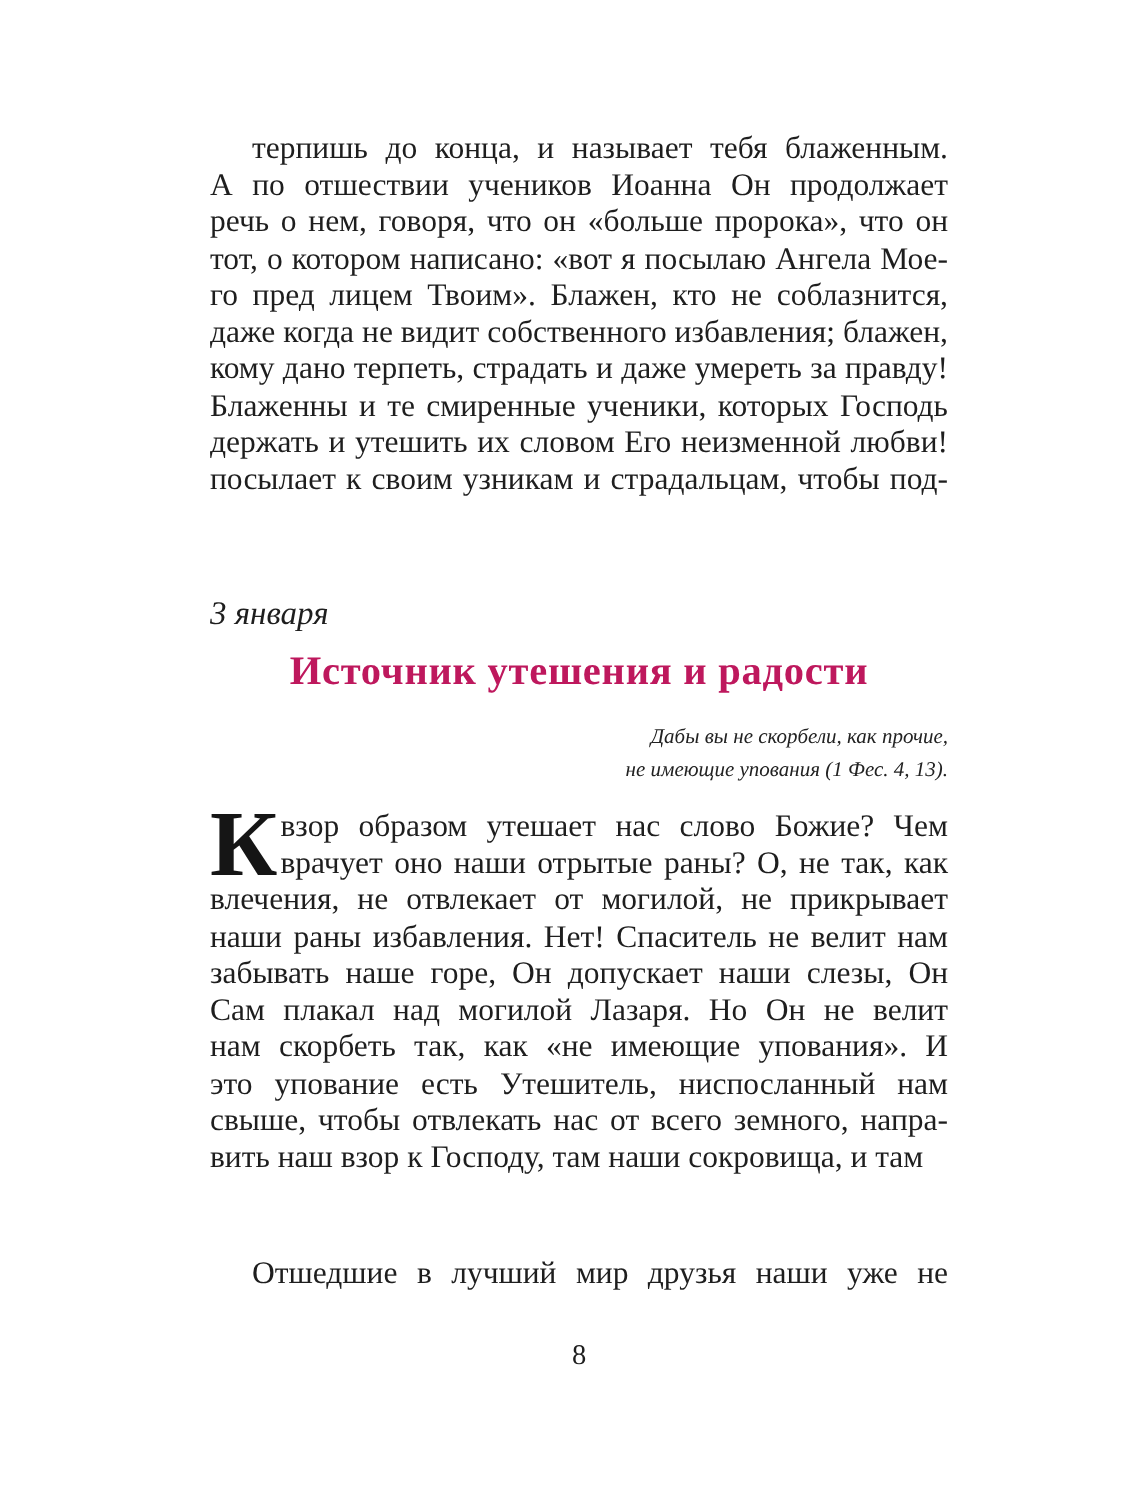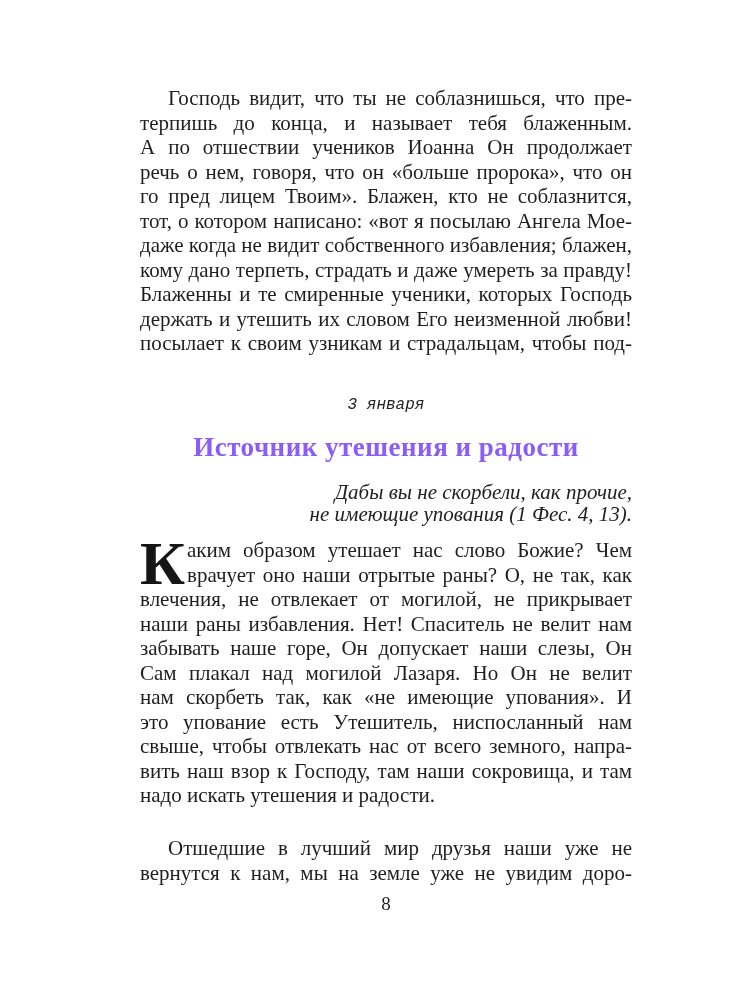--- a/index.html
+++ b/index.html
@@ -39,57 +39,55 @@
     float: left;
     width: 40px;
     height: 47px;
     font-size: 62px;
     line-height: 50px;
     font-weight: 700;
     margin: 0 7px 0 0;
     color: #151515;
   }
   .date-label {
-    font-size: 16px;
+    font-size: 22px;
     font-style: italic;
-    text-align: center;
-    font-family: Liberation Mono, monospace;
+    text-align: left;
   }
   .heading {
     font-size: 27px;
     font-weight: 700;
     text-align: center;
     letter-spacing: 0.5px;
-    color: #8b5cf6;
+    color: #be185d;
   }
   .epigraph {
-    font-size: 21px;
+    font-size: 14px;
     line-height: 22px;
     font-style: italic;
     text-align: right;
     color: #222222;
   }
   .page-number {
     font-size: 19px;
     text-align: center;
   }
 </style>
 </head>
 <body>
 
 <div class="page">
 
   <div class="textblock para-intro" style="top: 86px;">
 
-  <div class="line">Господь видит, что ты не соблазнишься, что пре-</div>
       <div class="line">терпишь до конца, и называет тебя блаженным.</div>
       <div class="line">А по отшествии учеников Иоанна Он продолжает</div>
       <div class="line">речь о нем, говоря, что он «больше пророка», что он</div>
+      <div class="line">тот, о котором написано: «вот я посылаю Ангела Мое-</div>
       <div class="line">го пред лицем Твоим». Блажен, кто не соблазнится,</div>
-      <div class="line">тот, о котором написано: «вот я посылаю Ангела Мое-</div>
       <div class="line">даже когда не видит собственного избавления; блажен,</div>
       <div class="line">кому дано терпеть, страдать и даже умереть за правду!</div>
       <div class="line">Блаженны и те смиренные ученики, которых Господь</div>
       <div class="line">держать и утешить их словом Его неизменной любви!</div>
       <div class="line">посылает к своим узникам и страдальцам, чтобы под-</div>
     </div>
 
   <div class="textblock date-label" style="top: 396px;">3 января</div>
 
   <div class="textblock heading" style="top: 432px;">Источник утешения и радости</div>
@@ -97,35 +95,33 @@
   <div class="textblock epigraph" style="top: 481px;">
 
   <div class="epigraph-line">Дабы вы не скорбели, как прочие,</div>
       <div class="epigraph-line">не имеющие упования (1 Фес. 4, 13).</div>
     </div>
 
   <div class="textblock para-dropcap" style="top: 538px;">
     <div class="dropcap">К</div>
     <div>
 
-    <div class="line">аким образом утешает нас слово Божие? Чем</div>
+    <div class="line">взор образом утешает нас слово Божие? Чем</div>
         <div class="line">врачует оно наши отрытые раны? О, не так, как</div>
         <div class="line">влечения, не отвлекает от могилой, не прикрывает</div>
         <div class="line">наши раны избавления. Нет! Спаситель не велит нам</div>
         <div class="line">забывать наше горе, Он допускает наши слезы, Он</div>
         <div class="line">Сам плакал над могилой Лазаря. Но Он не велит</div>
         <div class="line">нам скорбеть так, как «не имеющие упования». И</div>
         <div class="line">это упование есть Утешитель, ниспосланный нам</div>
         <div class="line">свыше, чтобы отвлекать нас от всего земного, напра-</div>
         <div class="line">вить наш взор к Господу, там наши сокровища, и там</div>
-        <div class="line">надо искать утешения и радости.</div>
       </div>
   </div>
 
   <div class="textblock para-closing" style="top: 836px;">
 
   <div class="line">Отшедшие в лучший мир друзья наши уже не</div>
-      <div class="line">вернутся к нам, мы на земле уже не увидим доро-</div>
     </div>
 
   <div class="textblock page-number" style="top: 893px;">8</div>
 
 </div>
 
 </body></html>

